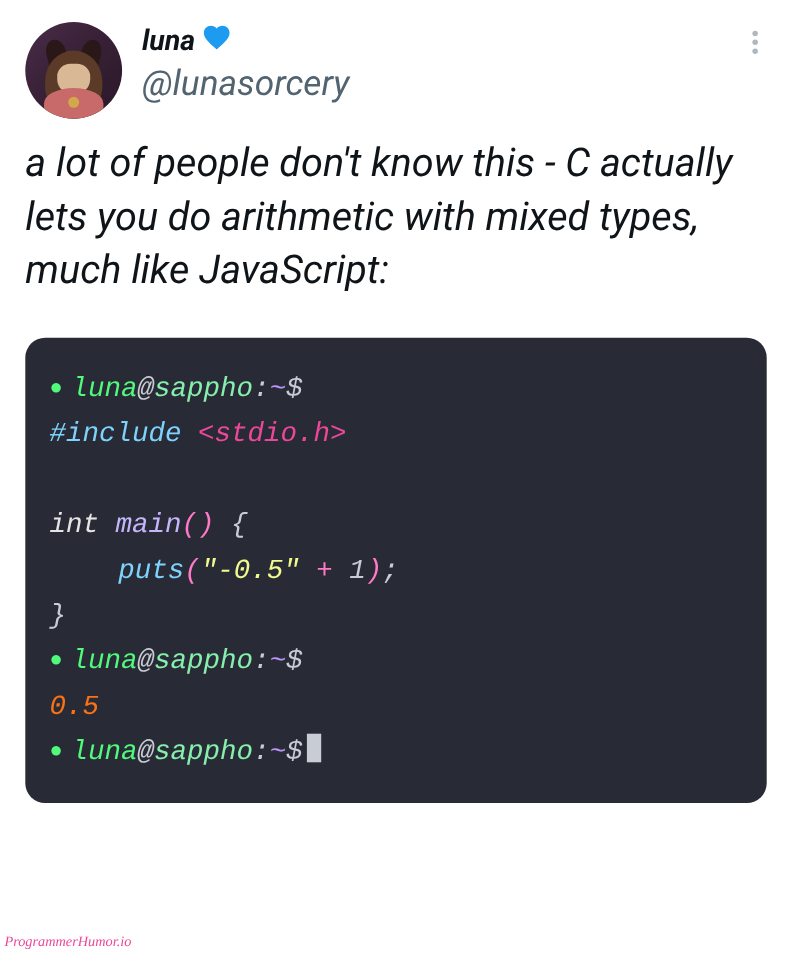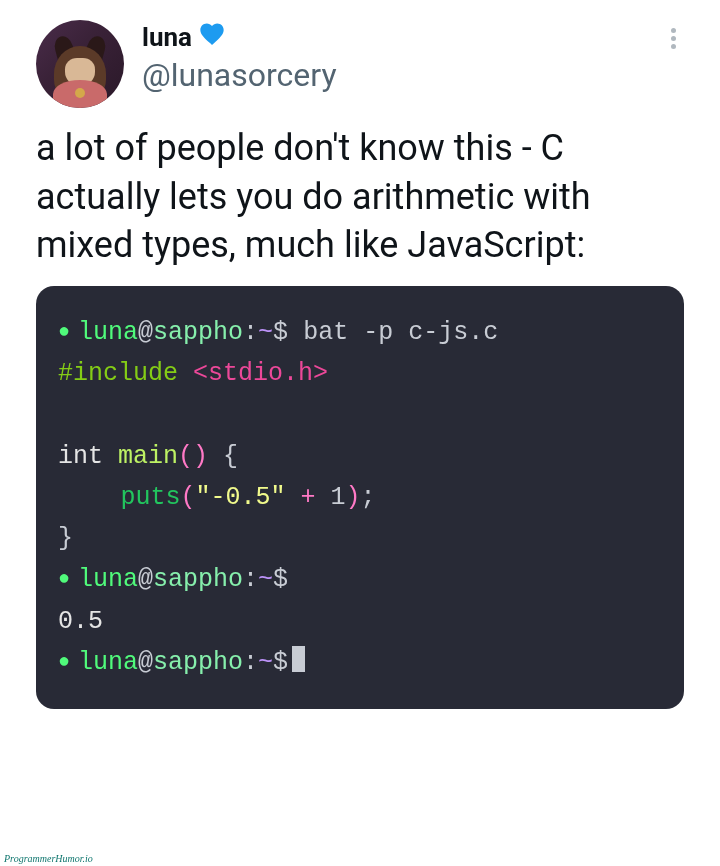--- a/index.html
+++ b/index.html
@@ -8,21 +8,22 @@
       box-sizing: border-box;
     }
     body {
       font-family: -apple-system, BlinkMacSystemFont, "Segoe UI", Roboto, Helvetica, Arial, sans-serif;
       background: #ffffff;
       width: 720px;
       height: 866px;
       position: relative;
     }
     .tweet-container {
-      padding: 20px 36px;
+      padding: 20px 23px;
+      font-style: italic;
     }
     .tweet-header {
       display: flex;
       align-items: flex-start;
       margin-bottom: 16px;
     }
     .avatar {
       width: 88px;
       height: 88px;
       border-radius: 50%;
@@ -119,21 +120,21 @@
     .more-dot {
       width: 5px;
       height: 5px;
       background: #b0b8bf;
       border-radius: 50%;
     }
     .tweet-text {
       font-size: 36px;
       line-height: 1.35;
       color: #0f1419;
-      margin-bottom: 16px;
+      margin-bottom: 37px;
     }
     .code-block {
       background: #282a36;
       border-radius: 18px;
       padding: 26px 22px;
       font-family: "Courier New", Courier, monospace;
       font-size: 25px;
       line-height: 1.65;
       color: #c8ccd4;
       overflow-x: auto;
@@ -149,49 +150,49 @@
       margin-right: 8px;
       font-size: 20px;
       position: relative;
       top: -2px;
     }
     .user { color: #50fa7b; }
     .at { color: #c8ccd4; }
     .host { color: #86efac; }
     .path { color: #bd93f9; }
     .cmd { color: #c8ccd4; }
-    .preproc { color: #84cc16; }
+    .preproc { color: #7dd3fc; }
     .header-lib { color: #ec4899; }
     .kw-int { color: #e5e5e5; }
-    .fn-name { color: #bef264; }
+    .fn-name { color: #c4b5fd; }
     .paren { color: #ff79c6; }
     .brace { color: #c8ccd4; }
-    .fn-call { color: #22c55e; }
+    .fn-call { color: #7dd3fc; }
     .string { color: #f1fa8c; }
     .op { color: #ff79c6; }
     .num { color: #c8ccd4; }
     .indent { margin-left: 2.5em; }
-    .output { color: #e5e5e5; }
+    .output { color: #f97316; }
     .cursor-block {
       display: inline-block;
       width: 13px;
       height: 26px;
       background: #c8ccd4;
       vertical-align: text-bottom;
       margin-left: 4px;
       position: relative;
       top: 3px;
     }
     .watermark {
       position: absolute;
       bottom: 2px;
       left: 4px;
-      font-size: 10px;
+      font-size: 13px;
       font-style: italic;
-      color: #0f766e;
+      color: #ec4899;
       font-family: Georgia, serif;
     }
   </style>
 </head>
 <body>
 
 <div class="tweet-container">
   <div class="tweet-header">
     <div class="avatar">
       <div class="avatar-figure">
@@ -219,21 +220,21 @@
       <div class="more-dot"></div>
       <div class="more-dot"></div>
     </div>
   </div>
 
   <div class="tweet-text">a lot of people don't know this - C actually lets you do arithmetic with mixed types, much like JavaScript:</div>
 
   <div class="code-block">
     <div class="prompt-line">
       <span class="bullet">●</span>
-      <span class="user">luna</span><span class="at">@</span><span class="host">sappho</span><span class="cmd">:</span><span class="path">~</span><span class="cmd">$</span><span class="cmd"> <span>bat -p c-js.c</span></span>
+      <span class="user">luna</span><span class="at">@</span><span class="host">sappho</span><span class="cmd">:</span><span class="path">~</span><span class="cmd">$</span>
     </div>
     <div>
       <span class="preproc">#include</span> <span class="header-lib">&lt;stdio.h&gt;</span>
     </div>
     <div>&nbsp;</div>
     <div>
       <span class="kw-int">int</span> <span class="fn-name">main</span><span class="paren">()</span><span class="brace"> {</span>
     </div>
     <div class="indent">
       <span class="fn-call">puts</span><span class="paren">(</span><span class="string">"-0.5"</span><span class="op"> + </span><span class="num">1</span><span class="paren">)</span><span class="brace">;</span>

